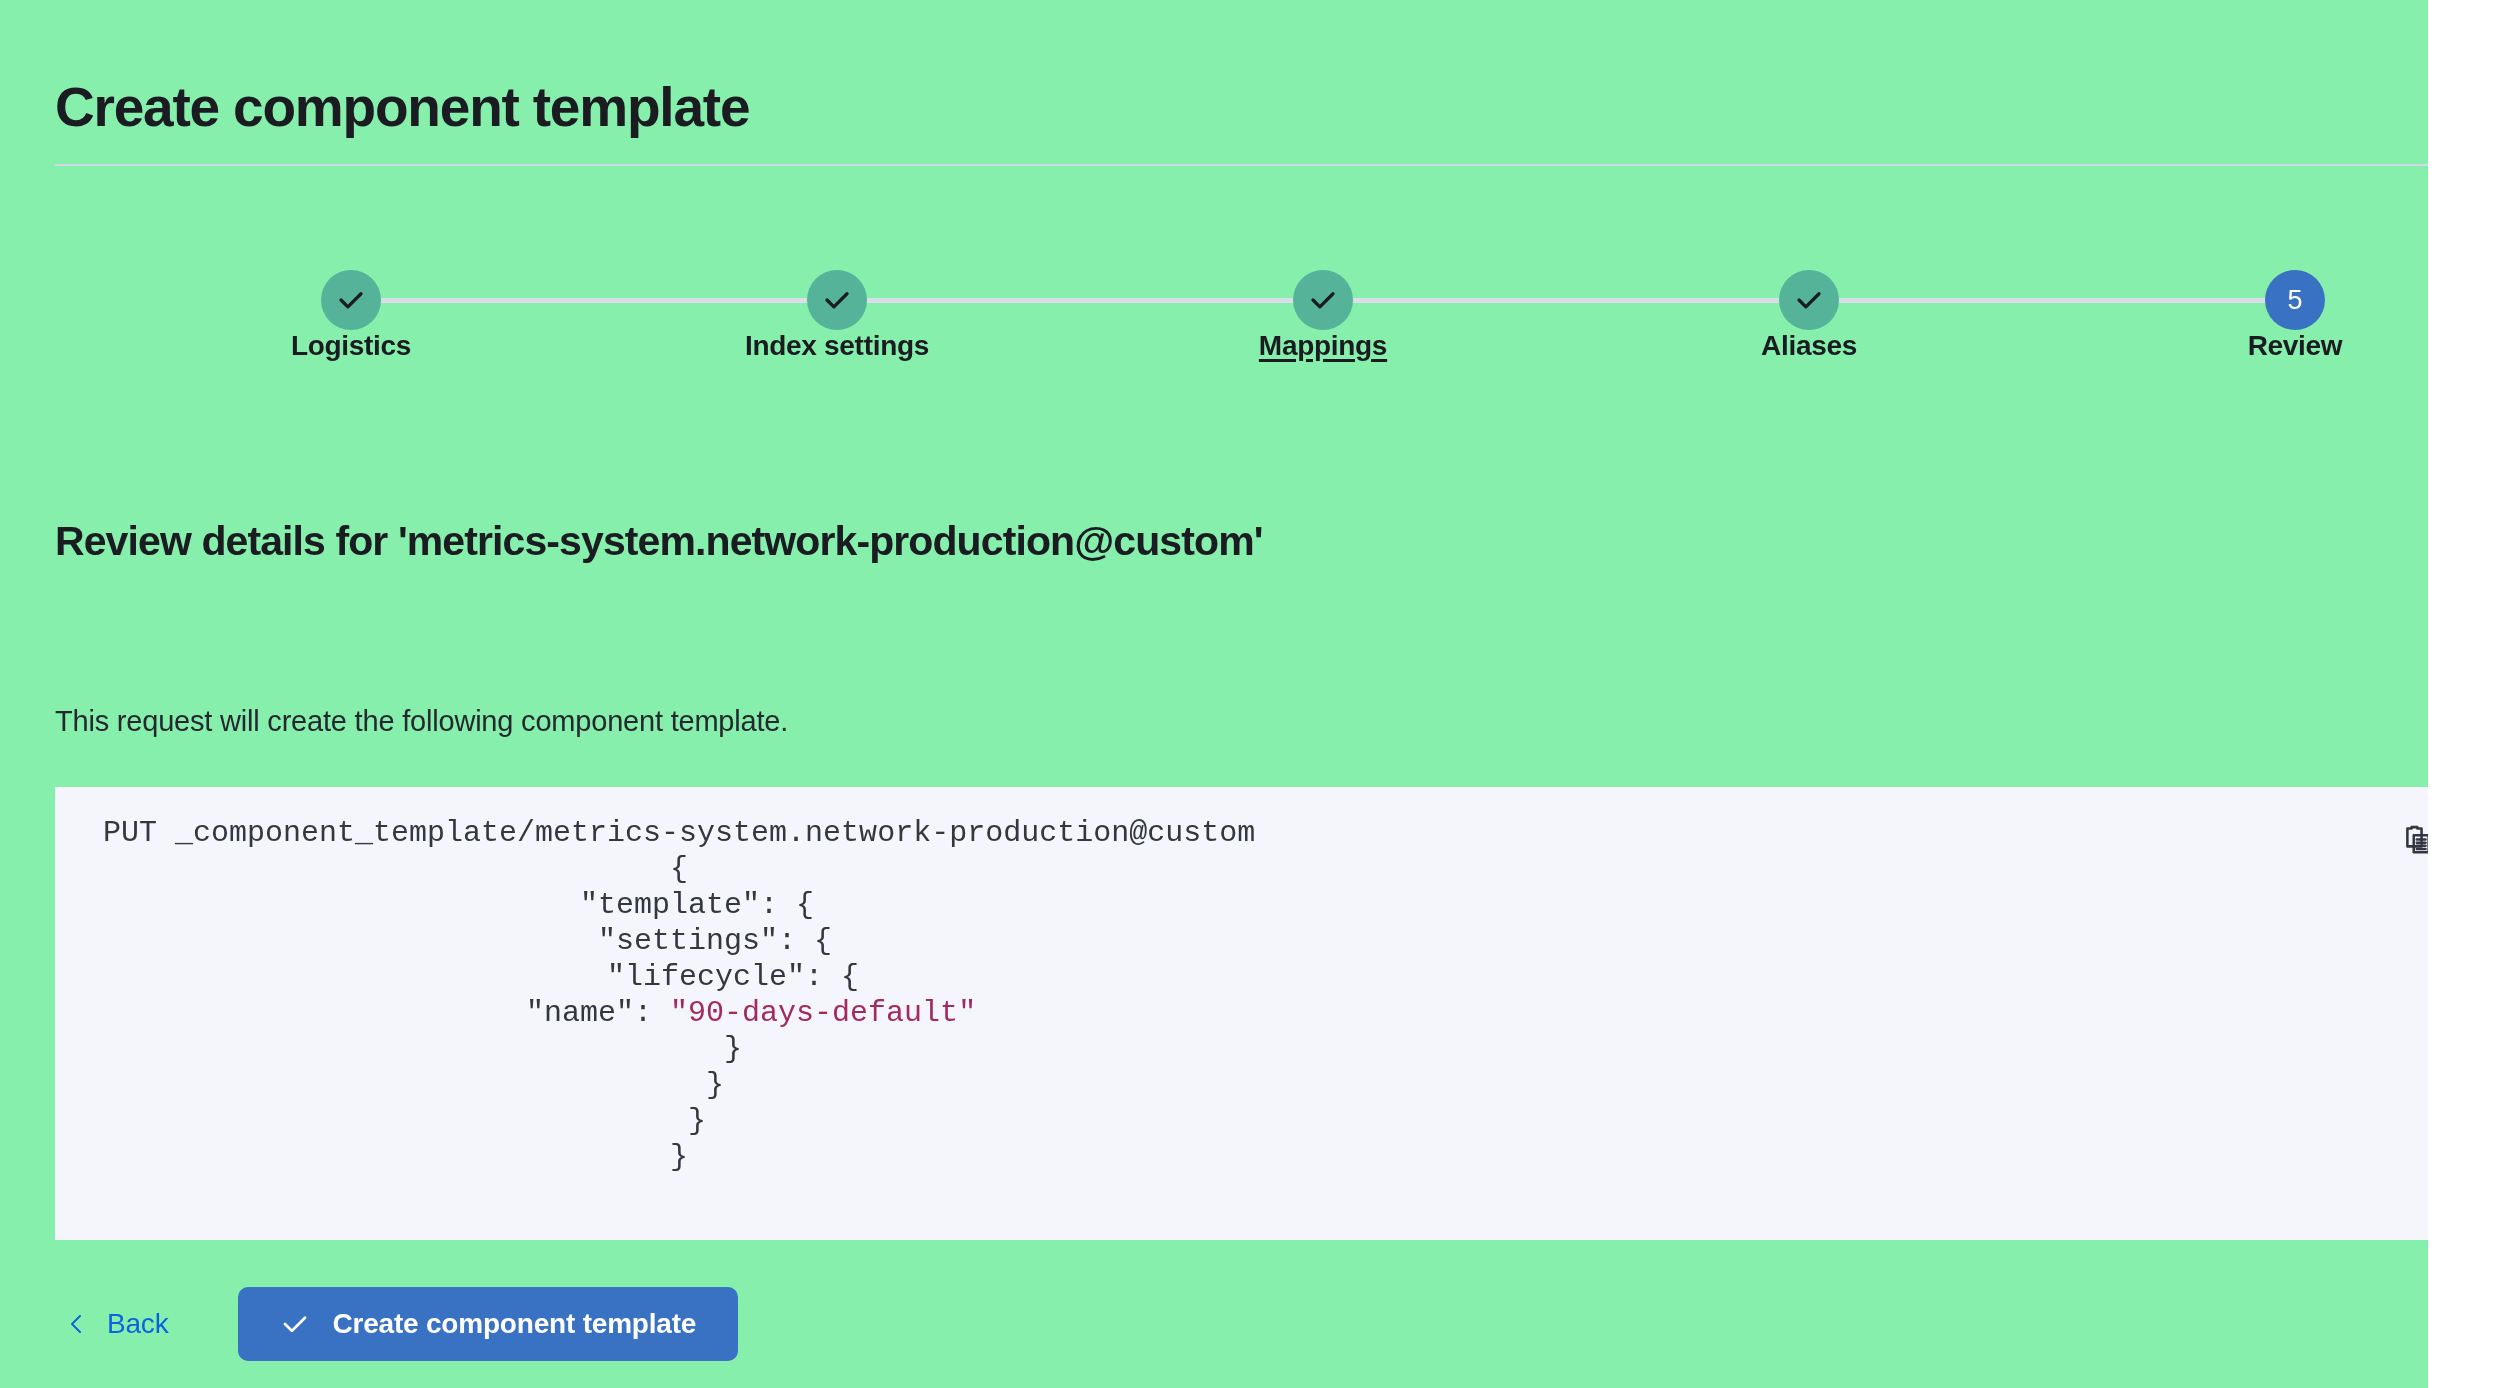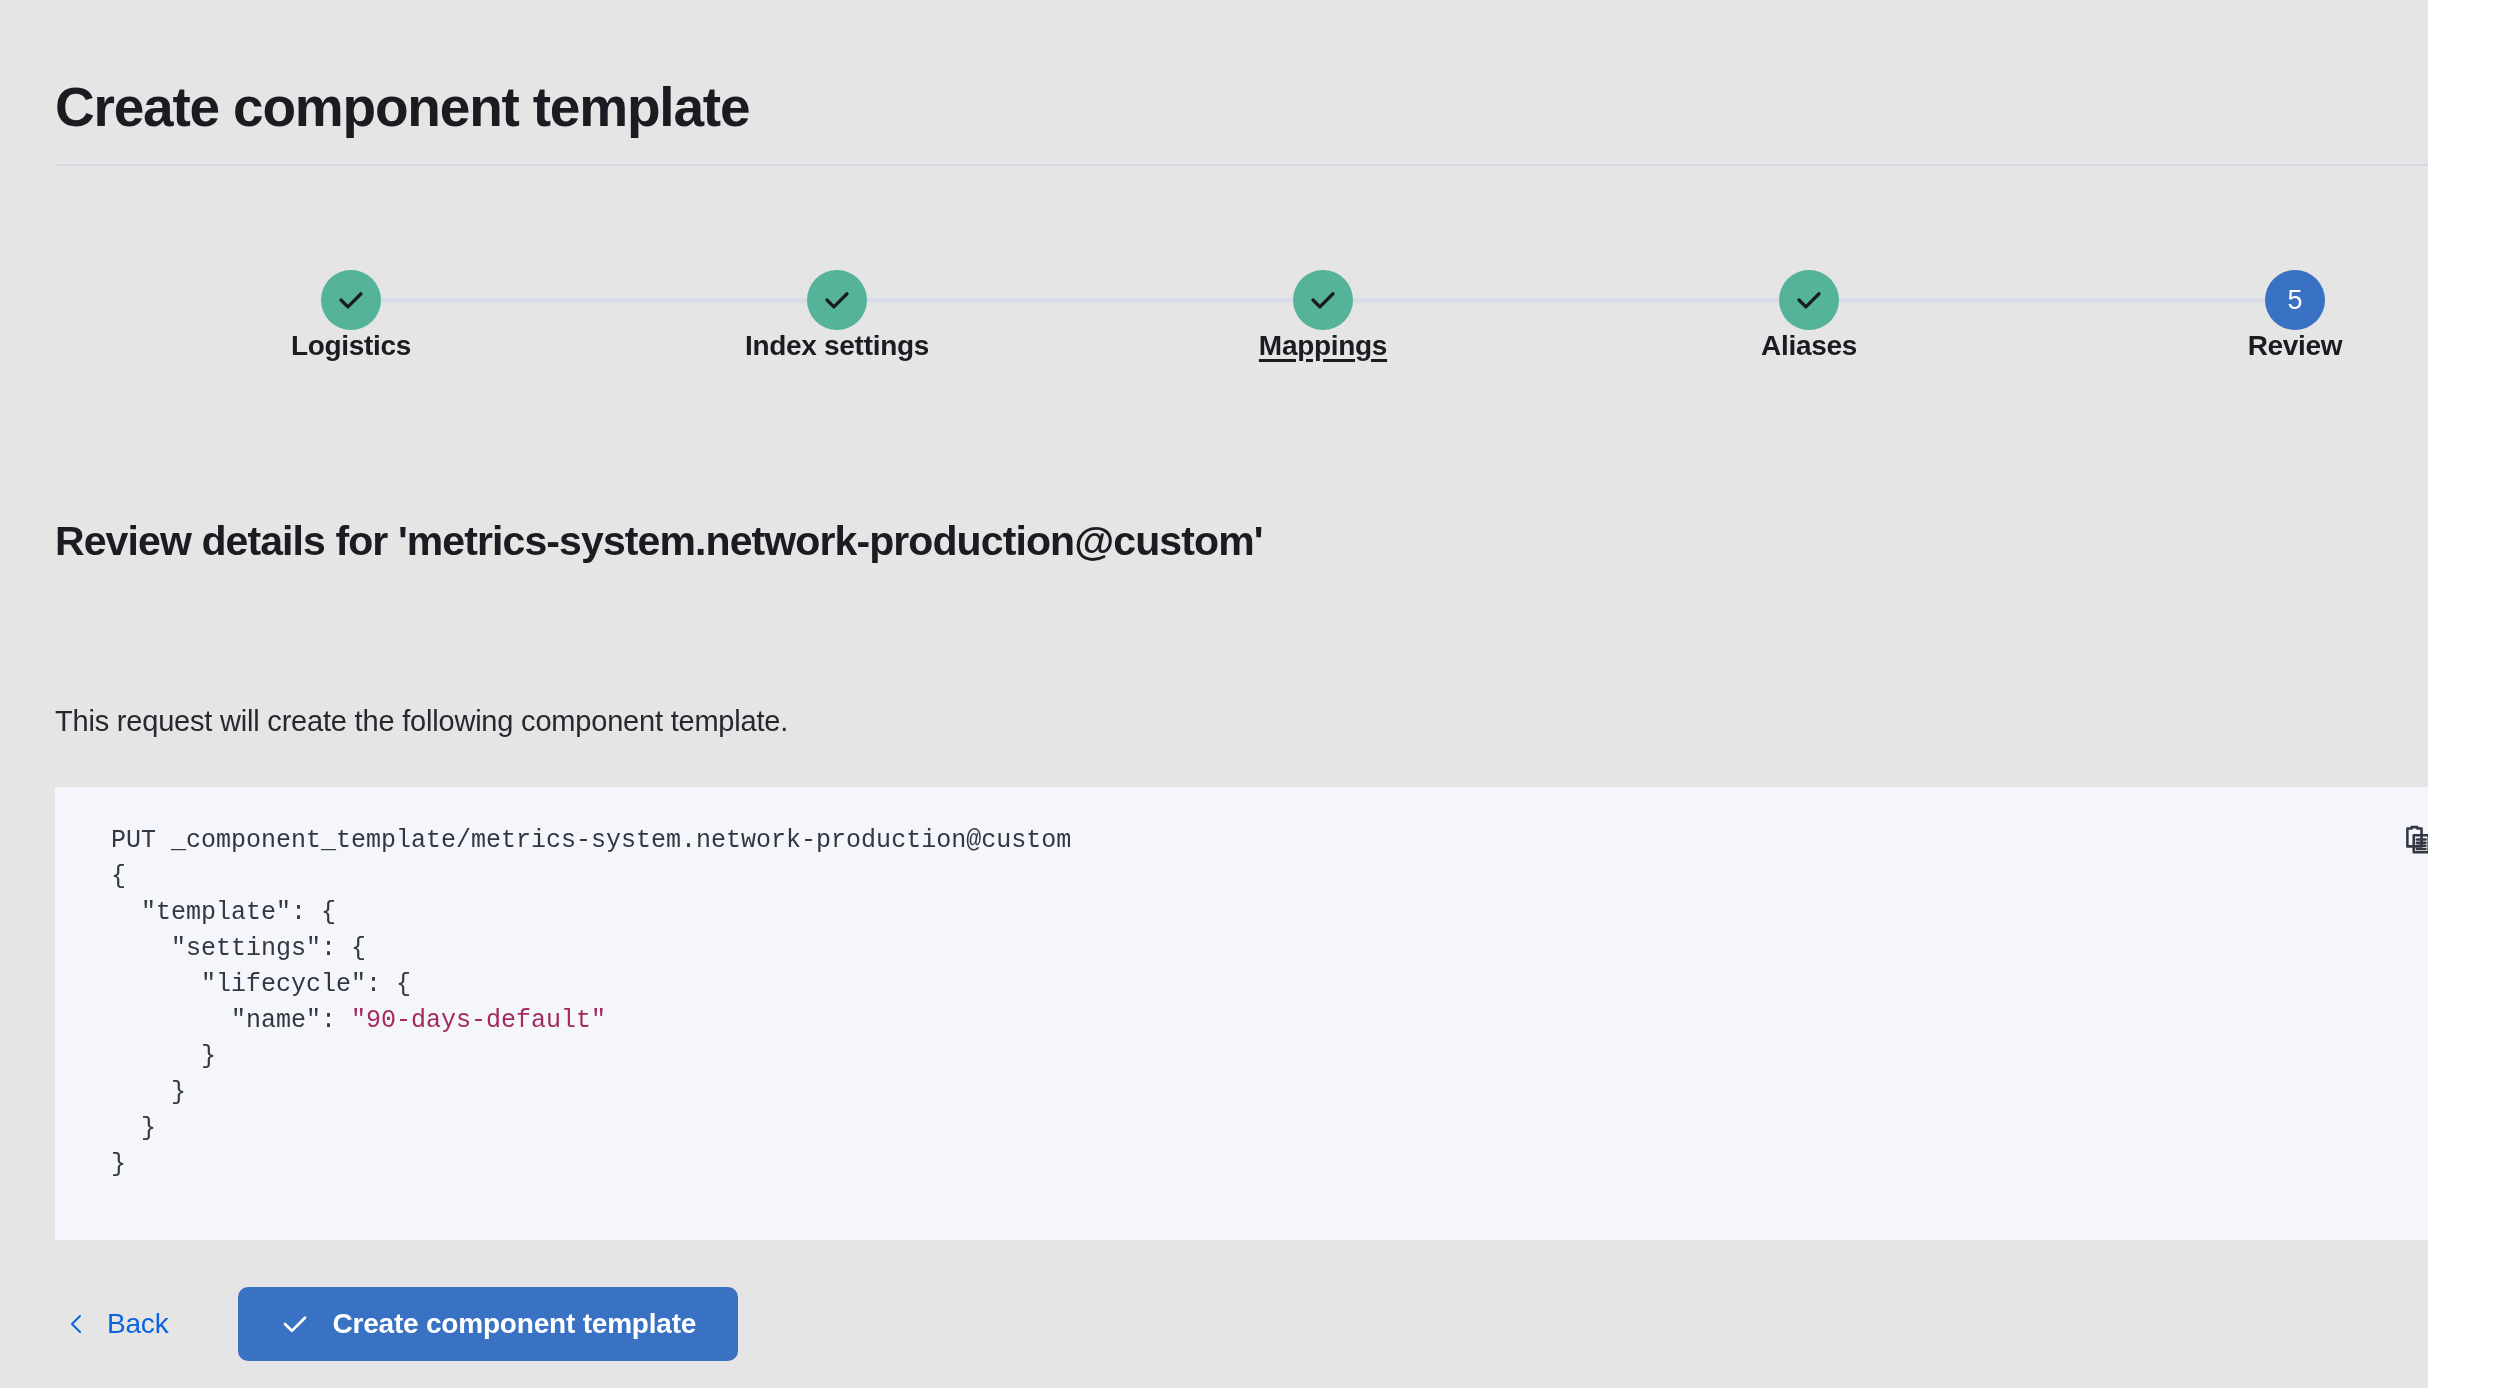--- a/index.html
+++ b/index.html
@@ -6,21 +6,21 @@
   html, body {
     margin: 0; padding: 0;
     width: 2506px; height: 1388px;
     background: #ffffff;
     font-family: "Liberation Sans", sans-serif;
     -webkit-font-smoothing: antialiased;
   }
   .page {
     position: relative;
     width: 2428px; height: 1388px;
-    background: #e5e5e5;
+    background: #86efac;
     overflow: hidden;
   }
 
   
   .page-title {
     position: absolute;
     left: 55px; top: 40px;
     font-size: 55px;
     font-weight: 700;
     letter-spacing: -1.2px;
@@ -140,27 +140,28 @@
   
   .code-block {
     position: absolute;
     left: 55px; top: 787px;
     width: 2417px; height: 453px;
     background: #f4f6fb;
   }
   .code-pre {
     position: absolute;
     left: 48px; top: 28px;
-    margin: 8px;
+    margin: 0;
     font-family: "Liberation Mono", "DejaVu Sans Mono", monospace;
-    font-size: 25px;
+    font-size: 30px;
     line-height: 36px;
     color: #343741;
     white-space: pre;
     letter-spacing: 0px;
+    text-align: center;
   }
   .code-pre .str { color: #a4295c; }
   .copy-btn {
     position: absolute;
     right: 30px; top: 30px;
     width: 48px; height: 48px;
     display: flex;
     align-items: center;
     justify-content: center;
     cursor: pointer;

